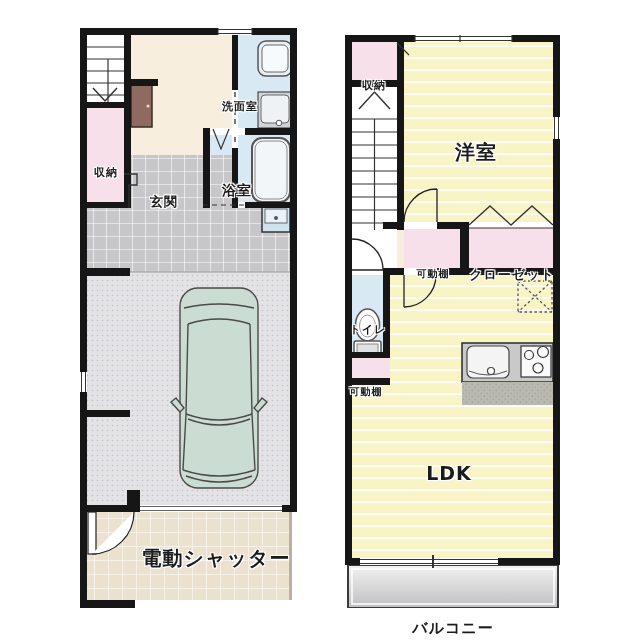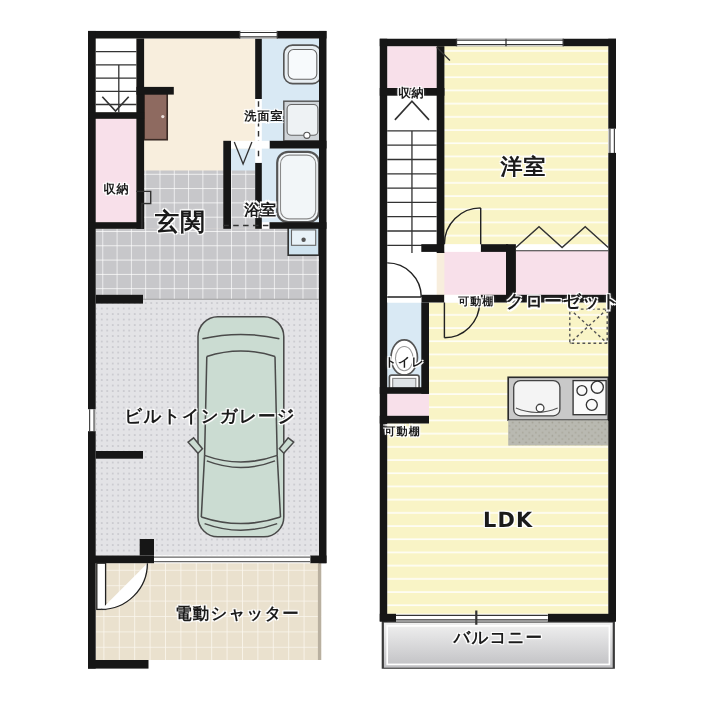--- a/index.html
+++ b/index.html
@@ -228,29 +228,28 @@
       <rect x="59" y="233" width="33" height="7" fill="#ffffff"></rect>
       <path d="M59,272 A32,32 0 0 0 91,240 M59,240 L59,272" stroke="#222" stroke-width="1.3" fill="none"></path>
       <rect x="15" y="523" width="138" height="7" fill="#ffffff"></rect>
       <path d="M15,524.5 H153 M15,528.5 H153" stroke="#333" stroke-width="1.2" fill="none"></path>
       <line x1="88" y1="520" x2="88" y2="533" stroke="#333" stroke-width="2"></line>
     </g>
   </svg>
 
   <div class="labels">
     <div class="lbl" style="left:106px;top:148px;font-size:11px">収納</div>
-    <div class="lbl" style="left:164px;top:178px;font-size:22px">玄関</div>
+    <div class="lbl" style="left:164px;top:178px;font-size:13px">玄関</div>
     <div class="lbl" style="left:240px;top:82px;font-size:11px">洗面室</div>
     <div class="lbl" style="left:237px;top:167px;font-size:14px">浴室</div>
-    <div class="lbl" style="left:191px;top:355px;font-size:16px">ビルトインガレージ</div>
-    <div class="lbl" style="left:216px;top:534px;font-size:15px">電動シャッター</div>
+    <div class="lbl" style="left:216px;top:534px;font-size:20px">電動シャッター</div>
 
     <div class="lbl" style="left:374px;top:61px;font-size:11px">収納</div>
     <div class="lbl" style="left:476px;top:128px;font-size:20px">洋室</div>
     <div class="lbl" style="left:433px;top:250px;font-size:10px">可動棚</div>
-    <div class="lbl" style="left:512px;top:251px;font-size:16px">クローゼット</div>
+    <div class="lbl" style="left:512px;top:251px;font-size:13px">クローゼット</div>
     <div class="lbl" style="left:368px;top:305px;font-size:11px">トイレ</div>
     <div class="lbl" style="left:366px;top:368px;font-size:10px">可動棚</div>
-    <div class="lbl" style="left:462px;top:449px;font-size:19px">LDK</div>
-    <div class="lbl" style="left:453px;top:556px;font-size:15px">バルコニー</div>
+    <div class="lbl" style="left:449px;top:449px;font-size:19px">LDK</div>
+    <div class="lbl" style="left:453px;top:604px;font-size:15px">バルコニー</div>
   </div>
 
 </div>
 
 </body></html>

